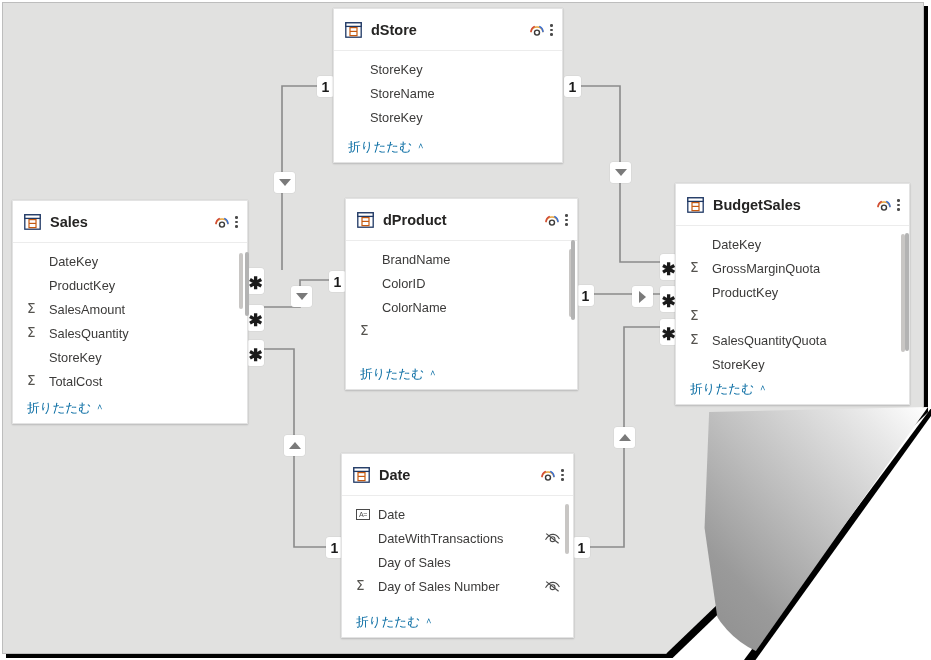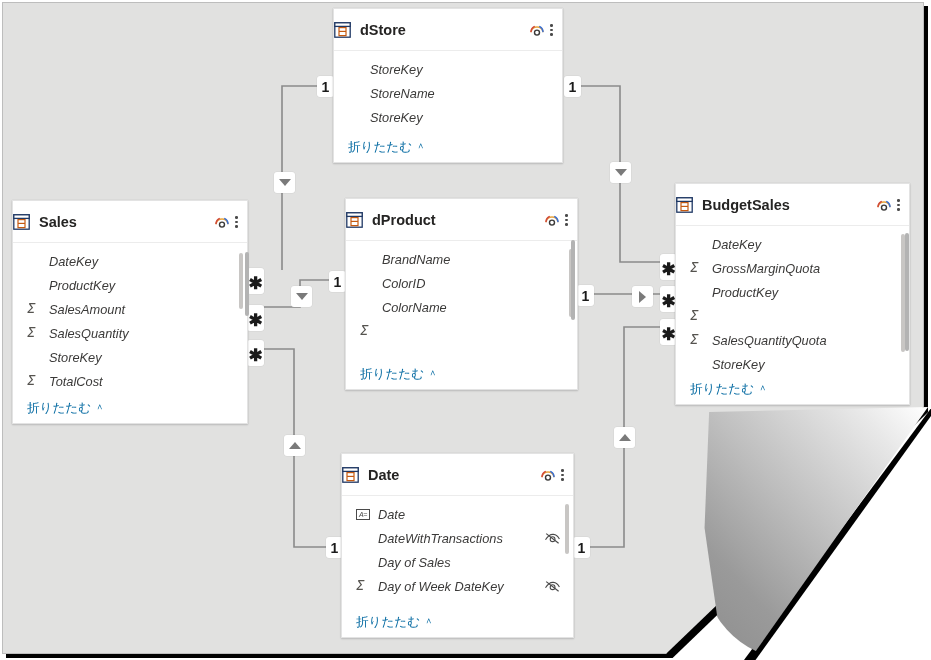--- a/index.html
+++ b/index.html
@@ -125,21 +125,21 @@
     background: #ffffff;
     border: 1px solid #e3e3e3;
     box-shadow: 0 0.6px 1.8px rgba(0,0,0,0.16), 0 0 1px rgba(0,0,0,0.12);
     box-sizing: border-box;
     overflow: hidden;
   }
   .tbl-head {
     height: 42px;
     display: flex;
     align-items: center;
-    padding: 0 9px 0 0;
+    padding: 0 9px 0 11px;
     border-bottom: 1px solid #ececec;
     box-sizing: border-box;
   }
   .tbl-icon {
     width: 17px; height: 16px;
     position: relative;
     flex: 0 0 auto;
     margin-right: 9px;
   }
   .tbl-title {
@@ -176,21 +176,20 @@
     padding-top: 6px;
   }
   .fld {
     height: 24px;
     display: flex;
     align-items: center;
     padding: 0 12px 0 14px;
     box-sizing: border-box;
     font-size: 12.8px;
     color: #3b3a39;
-    font-style: italic;
   }
   .fld-gutter {
     width: 22px;
     flex: 0 0 auto;
     display: flex;
     align-items: center;
     justify-content: flex-start;
   }
   .fld-name {
     flex: 1 1 auto;
@@ -566,21 +565,21 @@
               </svg></span>
           </div>
           <div class="fld">
             <span class="fld-gutter"></span>
             <span class="fld-name">Day of Sales</span>
           </div>
           <div class="fld">
             <span class="fld-gutter">
               <span class="sigma">Σ</span>
             </span>
-            <span class="fld-name">Day of Week DateKey</span>
+            <span class="fld-name">Day of Sales Number</span>
             <span class="hidden-eye"><svg width="17" height="13" viewBox="0 0 17 13">
                 <path d="M1.5 7.8 C4 3.6 7 2.2 9.4 2.4 C12 2.6 14.2 4.6 15.4 7" fill="none" stroke="#4a4a4a" stroke-width="1.1"></path>
                 <circle cx="8.6" cy="7.2" r="2.4" fill="none" stroke="#4a4a4a" stroke-width="1.1"></circle>
                 <line x1="2.2" y1="1.6" x2="14.6" y2="11.2" stroke="#4a4a4a" stroke-width="1.2"></line>
               </svg></span>
           </div>
           <div class="fld">
             <span class="fld-gutter"></span>
             <span class="fld-name"></span>
           </div>

